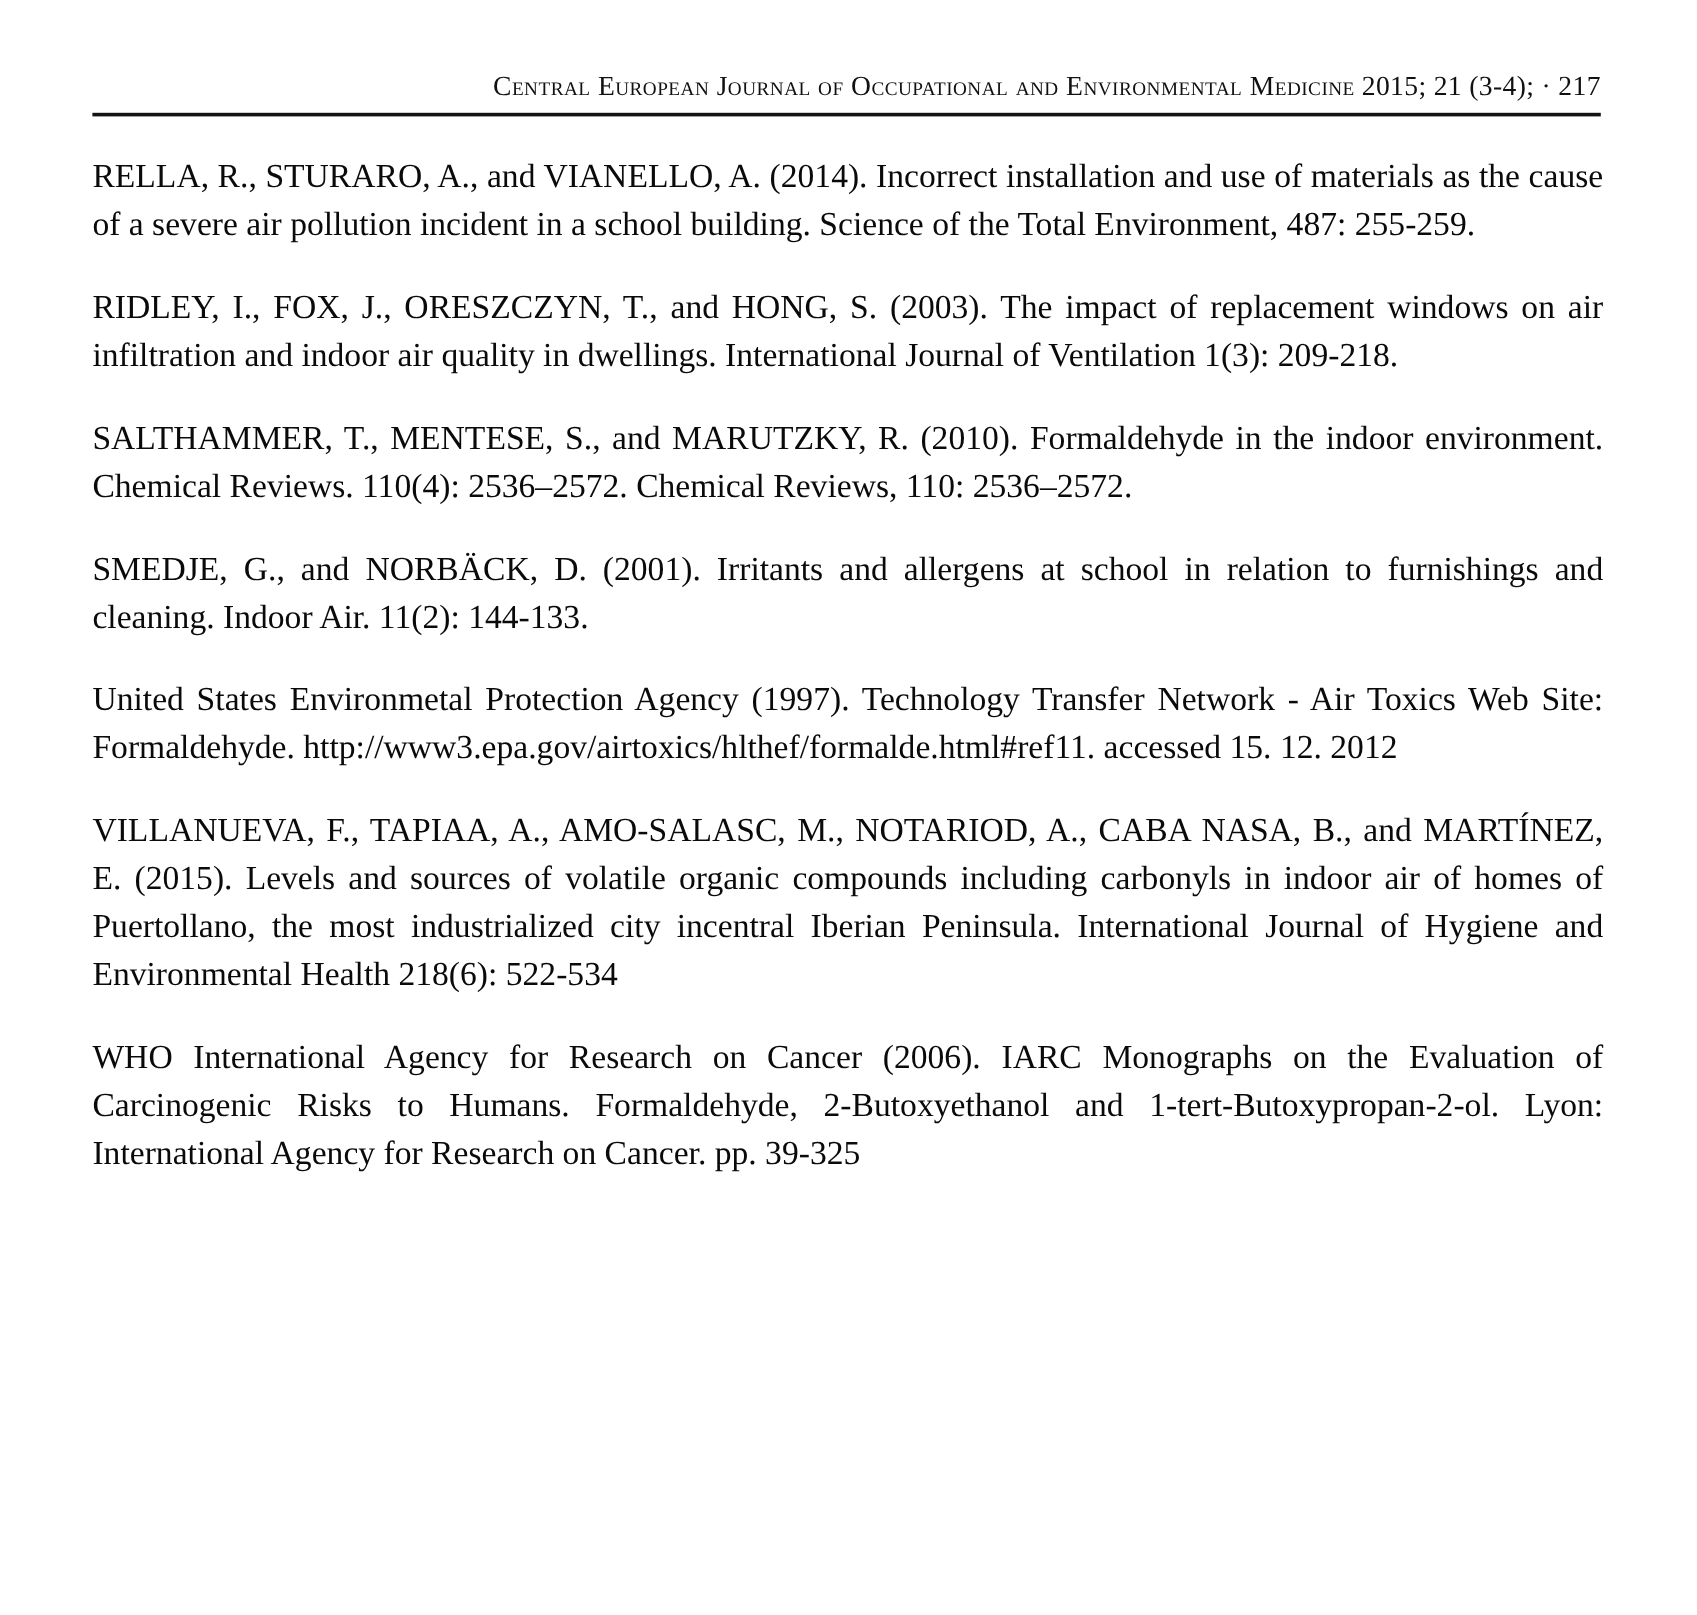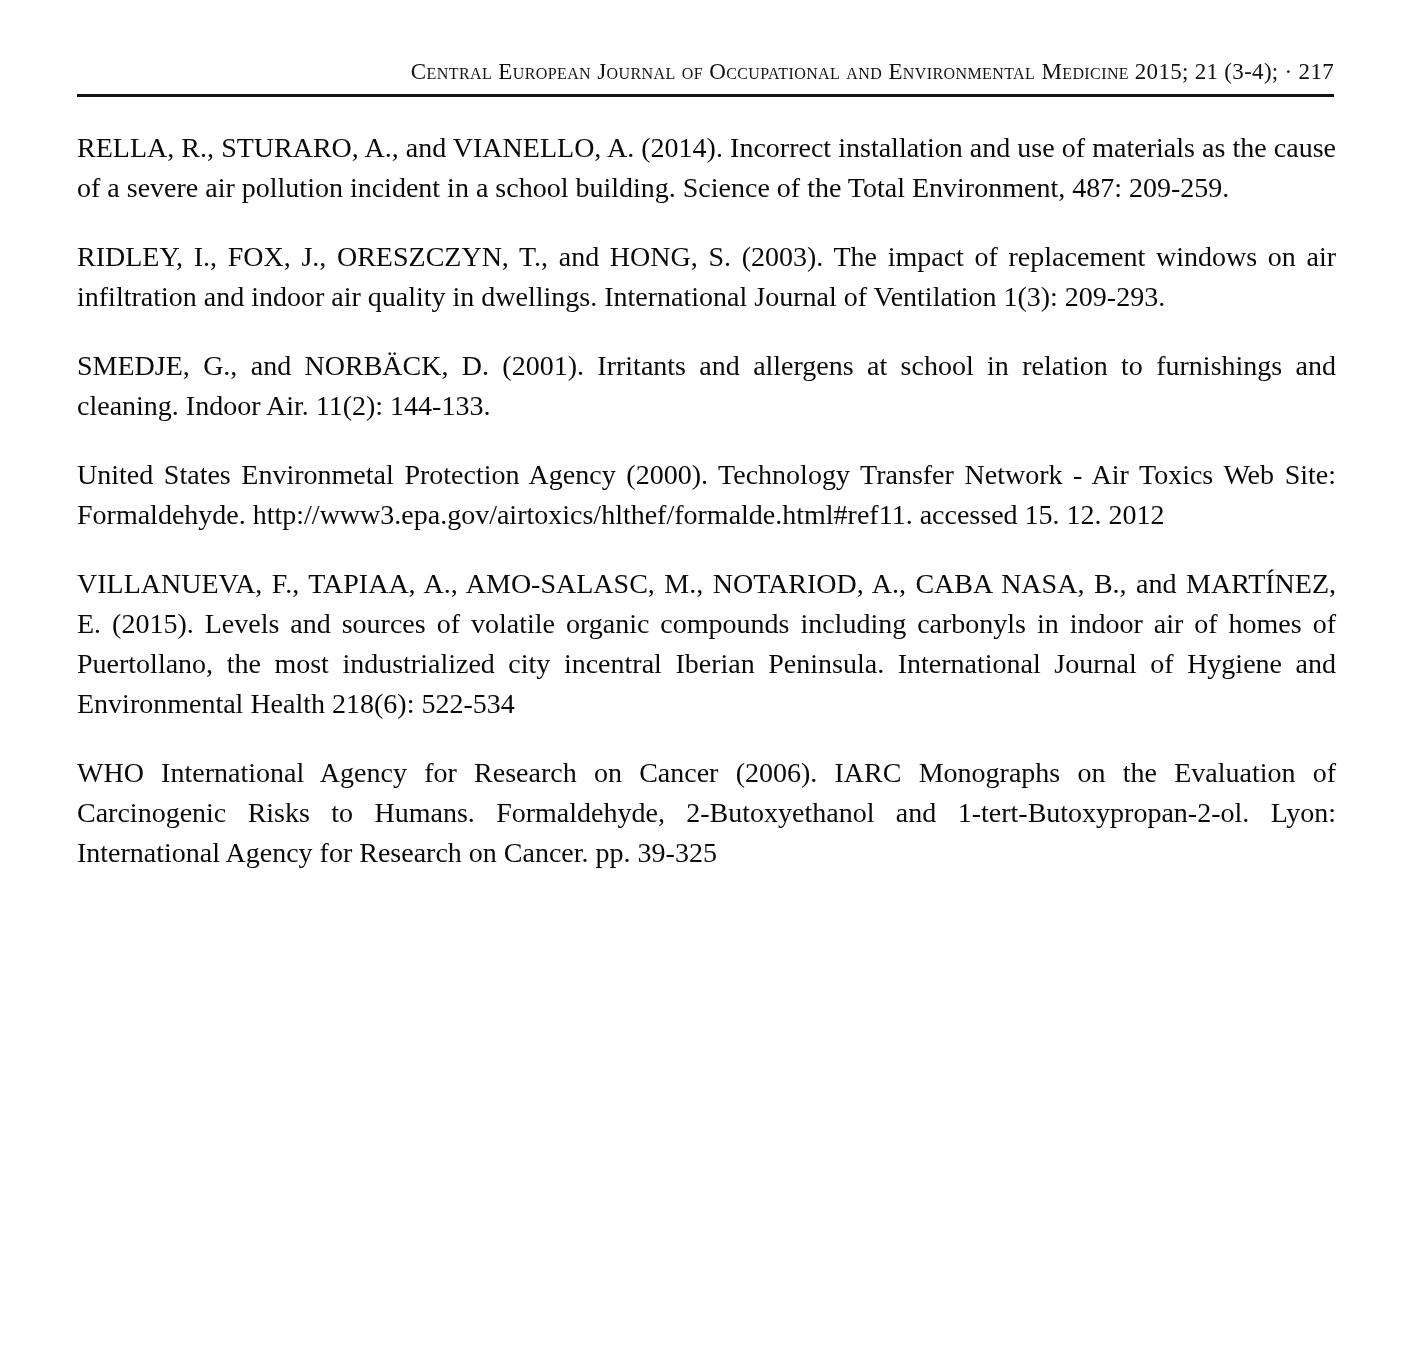--- a/index.html
+++ b/index.html
@@ -59,21 +59,22 @@
 
 <div class="page">
 
   <header class="page-header">
     <span class="header-line"><span class="journal-title">Central European Journal of Occupational and Environmental Medicine</span> <span class="issue-info">2015; 21 (3-4); · 217</span></span>
   </header>
 
   <div class="header-rule"></div>
 
   <main class="references">
-    <p class="ref">RELLA, R., STURARO, A., and VIANELLO, A. (2014). Incorrect installation and use of materials as the cause of a severe air pollution incident in a school building. Science of the Total Environment, 487: 209-259.</p>
-    <p class="ref">RIDLEY, I., FOX, J., ORESZCZYN, T., and HONG, S. (2003). The impact of replacement windows on air infiltration and indoor air quality in dwellings. International Journal of Ventilation 1(3): 209-293.</p>
+    <p class="ref">RELLA, R., STURARO, A., and VIANELLO, A. (2014). Incorrect installation and use of materials as the cause of a severe air pollution incident in a school building. Science of the Total Environment, 487: 255-259.</p>
+    <p class="ref">RIDLEY, I., FOX, J., ORESZCZYN, T., and HONG, S. (2003). The impact of replacement windows on air infiltration and indoor air quality in dwellings. International Journal of Ventilation 1(3): 209-218.</p>
+    <p class="ref">SALTHAMMER, T., MENTESE, S., and MARUTZKY, R. (2010). Formaldehyde in the indoor environment. Chemical Reviews. 110(4): 2536–2572. Chemical Reviews, 110: 2536–2572.</p>
     <p class="ref">SMEDJE, G., and NORBÄCK, D. (2001). Irritants and allergens at school in relation to furnishings and cleaning. Indoor Air. 11(2): 144-133.</p>
-    <p class="ref">United States Environmetal Protection Agency (2000). Technology Transfer Network - Air Toxics Web Site: Formaldehyde. http://www3.epa.gov/airtoxics/hlthef/formalde.html#ref11. accessed 15. 12. 2012</p>
+    <p class="ref">United States Environmetal Protection Agency (1997). Technology Transfer Network - Air Toxics Web Site: Formaldehyde. http://www3.epa.gov/airtoxics/hlthef/formalde.html#ref11. accessed 15. 12. 2012</p>
     <p class="ref">VILLANUEVA, F., TAPIAA, A., AMO-SALASC, M., NOTARIOD, A., CABA NASA, B., and MARTÍNEZ, E. (2015). Levels and sources of volatile organic compounds including carbonyls in indoor air of homes of Puertollano, the most industrialized city incentral Iberian Peninsula. International Journal of Hygiene and Environmental Health 218(6): 522-534</p>
     <p class="ref">WHO International Agency for Research on Cancer (2006). IARC Monographs on the Evaluation of Carcinogenic Risks to Humans.  Formaldehyde, 2-Butoxyethanol and 1-tert-Butoxypropan-2-ol. Lyon: International Agency for Research on Cancer. pp. 39-325</p>
   </main>
 
 </div>
 
 </body></html>

